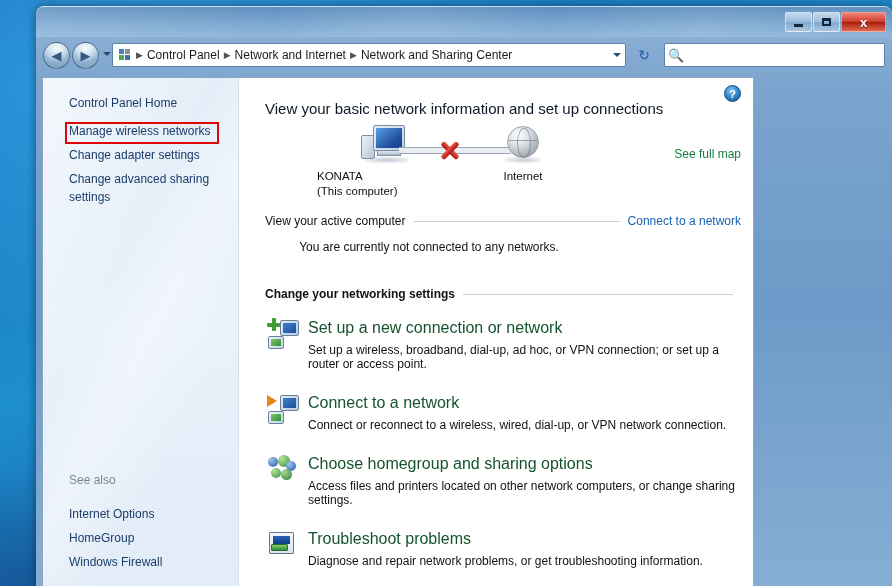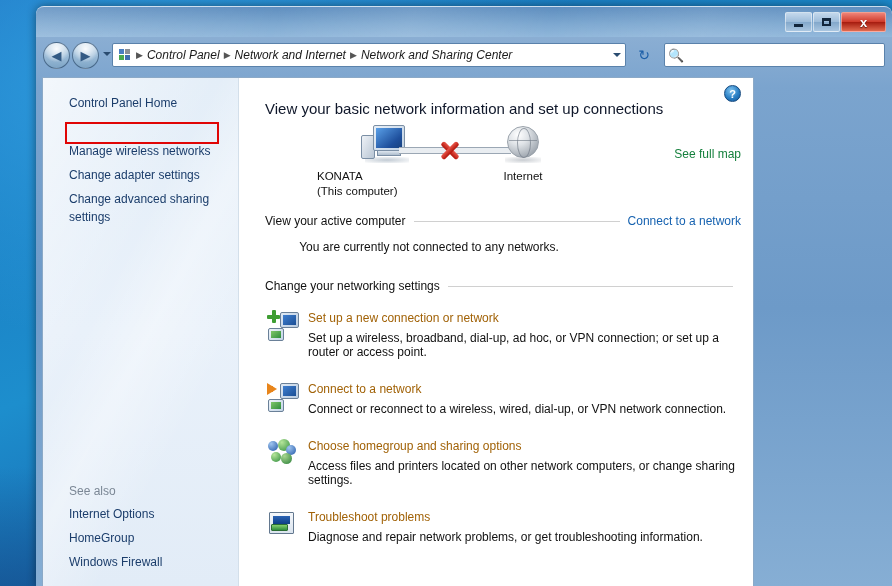--- a/index.html
+++ b/index.html
@@ -119,21 +119,21 @@
     overflow: hidden;
   }
   #cp-icon {
     width: 16px; height: 16px; margin-left: 4px; margin-right: 2px;
     position: relative; flex: 0 0 auto;
   }
   #cp-icon i {
     position: absolute; width: 5px; height: 5px; display: block;
   }
   .crumb {
-    font-size: 12px; color: #1b1b1b; padding: 0 3px; white-space: nowrap; font-style: italic;
+    font-size: 12px; color: #1b1b1b; padding: 0 3px; white-space: nowrap;
   }
   .crumbsep {
     color: #555; font-size: 9px; padding: 0 1px; line-height: 1;
   }
   .crumb-spacer { flex: 1 1 auto; }
   #addr-drop {
     width: 17px; height: 22px; display: flex; align-items: center; justify-content: center;
     flex: 0 0 auto;
   }
   #addr-drop .tri {
@@ -181,34 +181,34 @@
       linear-gradient(to bottom, #e4eef8 0%, #e9f1fa 50%, #e2ecf7 100%);
     border-right: 1px solid #d3dfea;
     position: relative;
     box-sizing: border-box;
   }
   .side-link {
     font-size: 12px; color: #1b3d6b; padding: 3px 0 3px 0;
     margin-left: 26px; display: inline-block; cursor: pointer;
   }
   #side-home { margin-top: 13px; }
-  #side-group { margin-top: 24px; }
+  #side-group { margin-top: 4px; }
   .side-row { line-height: 18px; }
   #highlight-box {
     position: absolute;
     left: 22px; top: 44px; width: 154px; height: 22px;
     border: 2px solid #e00505;
     box-sizing: border-box;
     pointer-events: none;
   }
   #seealso {
     position: absolute; left: 0; bottom: 12px; width: 100%;
   }
   #seealso-title {
-    font-size: 12px; color: #7b8795; margin-left: 26px; display: block; margin-bottom: 4px;
+    font-size: 12px; color: #7b8795; margin-left: 26px; display: block; margin-bottom: 15px;
   }
 
   
   #main {
     flex: 1 1 auto; position: relative; background: #fff; padding: 0;
     overflow: hidden;
   }
   #helpbtn {
     position: absolute; right: 12px; top: 7px; width: 17px; height: 17px;
     border-radius: 50%;
@@ -260,21 +260,21 @@
     margin: 9px 160px 0 26px;
   }
 
   
   #tasklist { margin: 14px 0 0 0; }
   .task {
     display: flex; align-items: flex-start; margin: 0 12px 22px 28px;
   }
   .task .ico { width: 32px; height: 32px; flex: 0 0 32px; position: relative; margin-right: 9px; }
   .task .body { padding-top: 1px; }
-  .task .tlink { font-size: 12px; color: #a16207; display: block; cursor: pointer; }
+  .task .tlink { font-size: 16px; color: #14532d; display: block; cursor: pointer; }
   .task .tdesc { font-size: 12px; color: #111; display: block; margin-top: 6px; }
 
   
   .ico-monitor {
     position: absolute; right: 0; top: 2px; width: 19px; height: 16px;
     background: linear-gradient(135deg, #dfe9f4 0%, #b9cbe0 100%);
     border: 1px solid #6a8098; border-radius: 2px; box-sizing: border-box;
   }
   .ico-monitor::after {
     content: ""; position: absolute; left: 2px; top: 2px; right: 2px; bottom: 2px;
@@ -511,21 +511,21 @@
           <span id="seefullmap">See full map</span>
         </div>
 
         <div class="section-head">
           <span class="txt">View your active computer</span>
           <span class="rule"></span>
           <span class="link">Connect to a network</span>
         </div>
         <div id="nonetwork">You are currently not connected to any networks.</div>
 
-        <div class="section-head" style="margin-top:22px;">
+        <div class="section-head" style="margin-top:30px;font-weight:bold;">
           <span class="txt">Change your networking settings</span>
           <span class="rule"></span>
         </div>
 
         <div id="tasklist">
 
           <div class="task">
             <span class="ico">
               <span class="ico-monitor"></span>
               <span class="ico-monitor2"></span>

